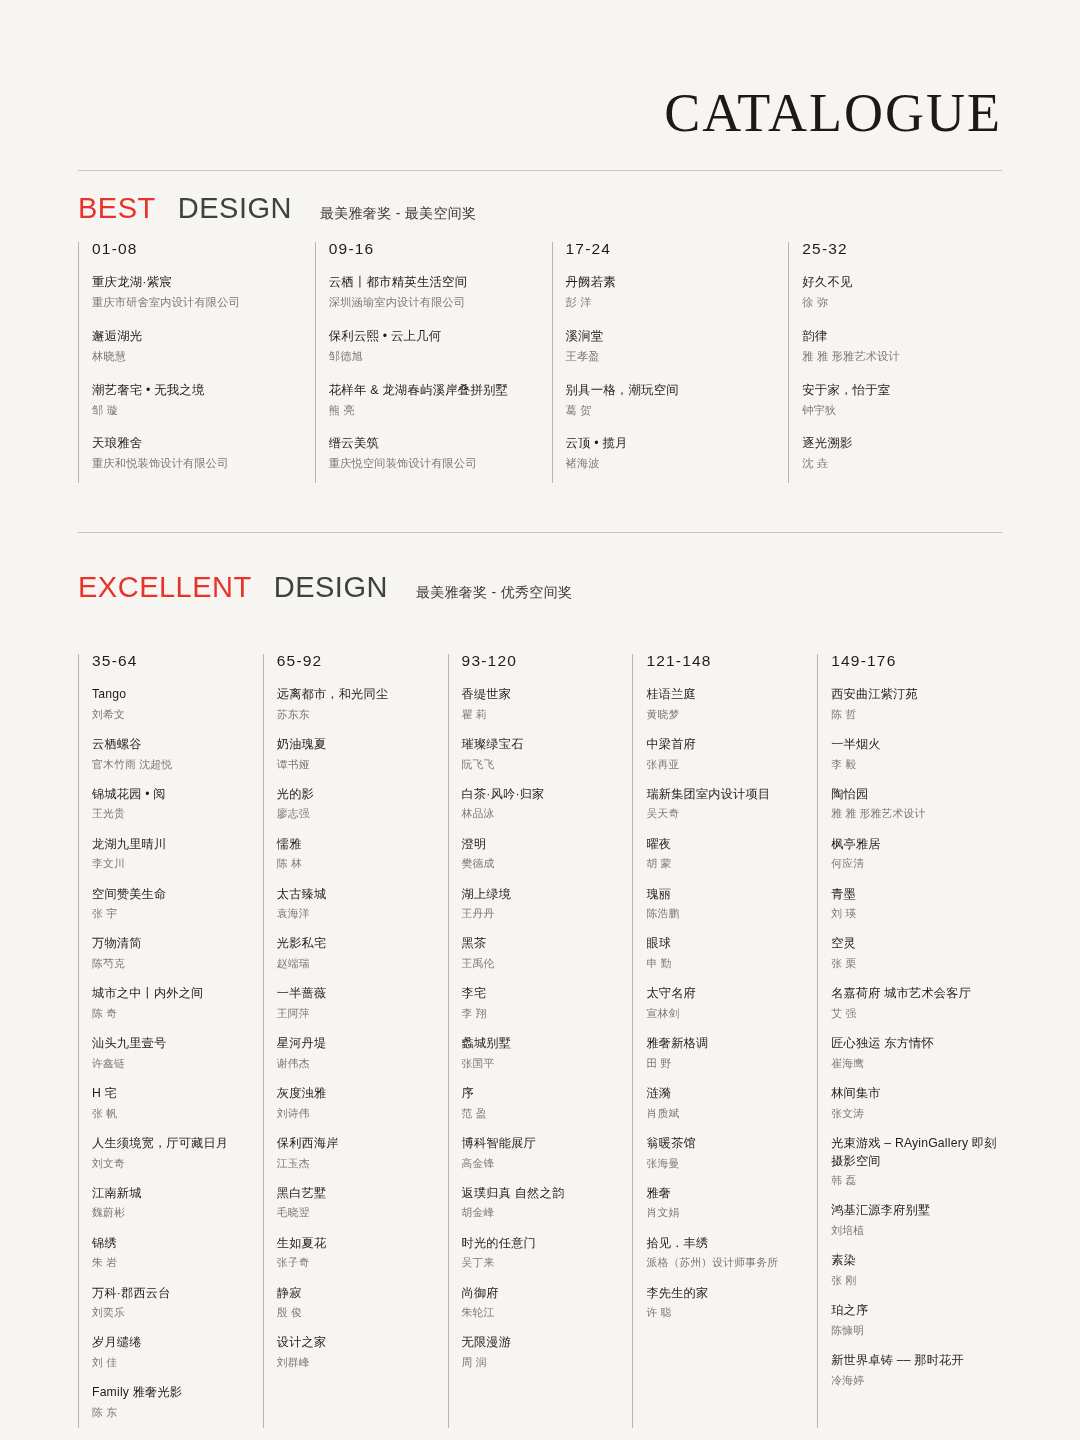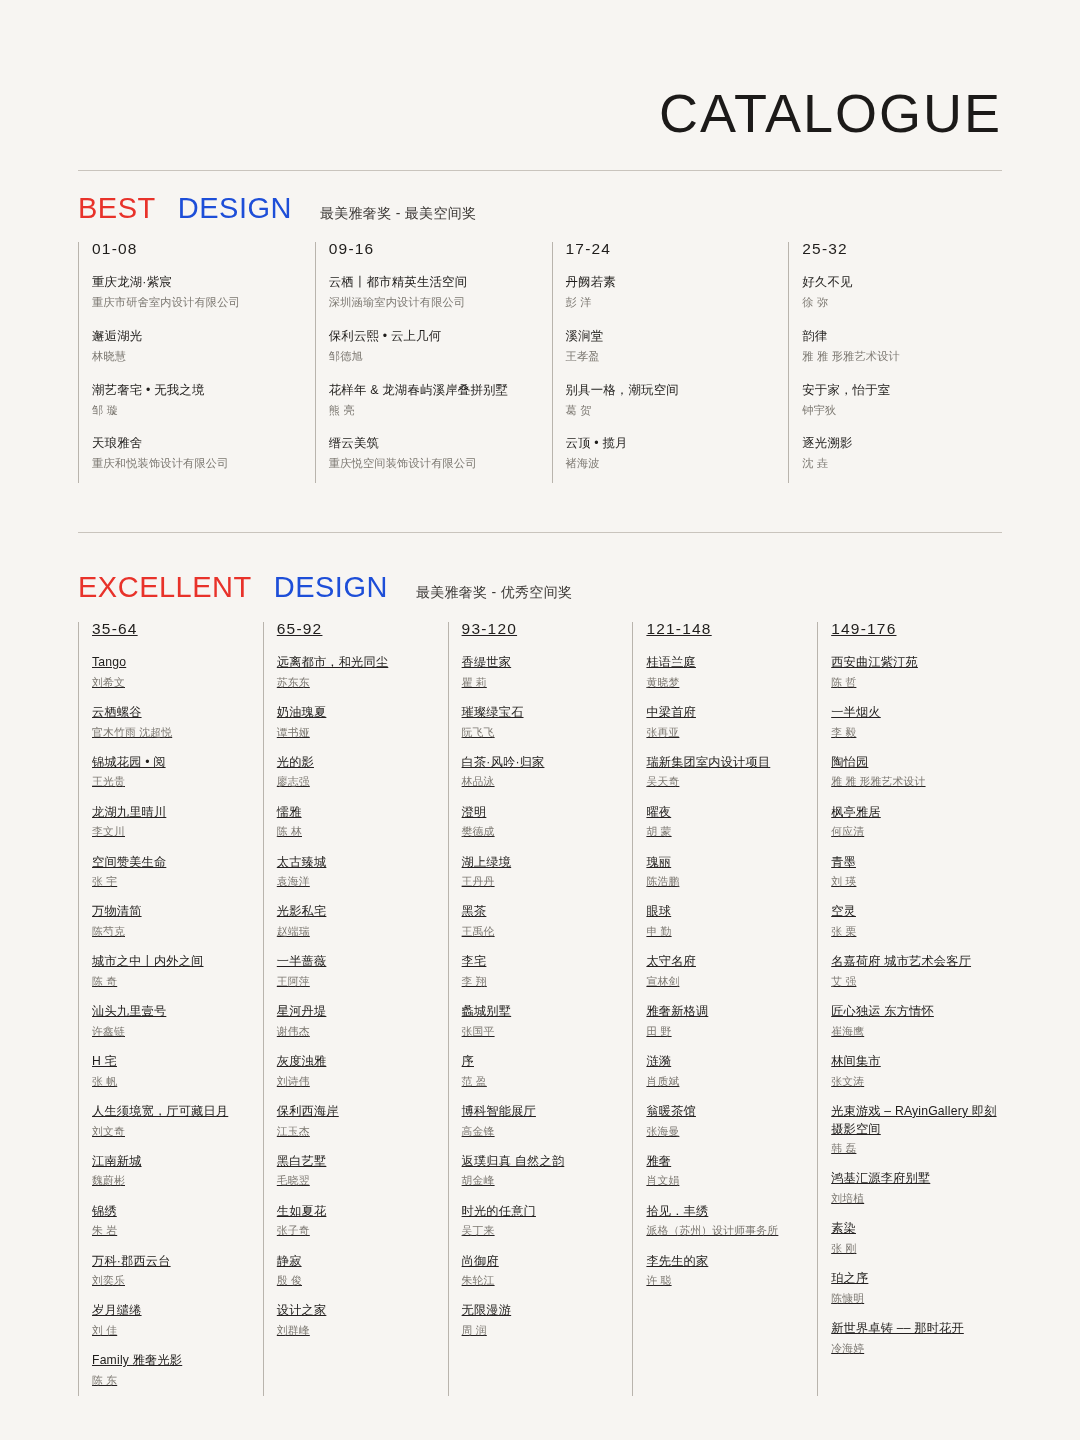--- a/index.html
+++ b/index.html
@@ -25,21 +25,21 @@
   
   .catalogue-title {
     position: absolute;
     right: 78px;
     top: 86px;
     font-size: 54px;
     letter-spacing: 2px;
     font-weight: 400;
     color: #1c1a19;
     line-height: 1;
-    font-family: Liberation Sans, sans-serif;
+    font-family: Liberation Serif, serif;
   }
   .rule {
     position: absolute;
     left: 78px;
     right: 78px;
     height: 1px;
     background: #c9c4bd;
   }
   .rule-top { top: 170px; }
   .rule-mid { top: 532px; }
@@ -60,21 +60,21 @@
     top: 571px;
     text-align: right;
   }
   .sec-word-red {
     font-size: 29px;
     color: #e8322a;
     letter-spacing: 0.5px;
   }
   .sec-word-dark {
     font-size: 29px;
-    color: #1d4ed8;
+    color: #404040;
     letter-spacing: 0.5px;
     margin-left: 8px;
   }
   .sec-sub {
     font-size: 14px;
     color: #3d3a37;
     margin-left: 14px;
     letter-spacing: 0.3px;
   }
   
@@ -83,23 +83,22 @@
     display: flex;
   }
   .cols-best {
     left: 78px;
     top: 240px;
     width: 924px;
     gap: 23px;
   }
   .cols-excellent {
     left: 78px;
-    top: 620px;
+    top: 652px;
     width: 924px;
-    text-decoration: underline;
   }
   .col {
     position: relative;
     padding-left: 14px;
     box-sizing: border-box;
   }
   .cols-best .col { width: 25%; }
   .cols-excellent .col { width: 20%; }
   .col::before {
     content: "";

